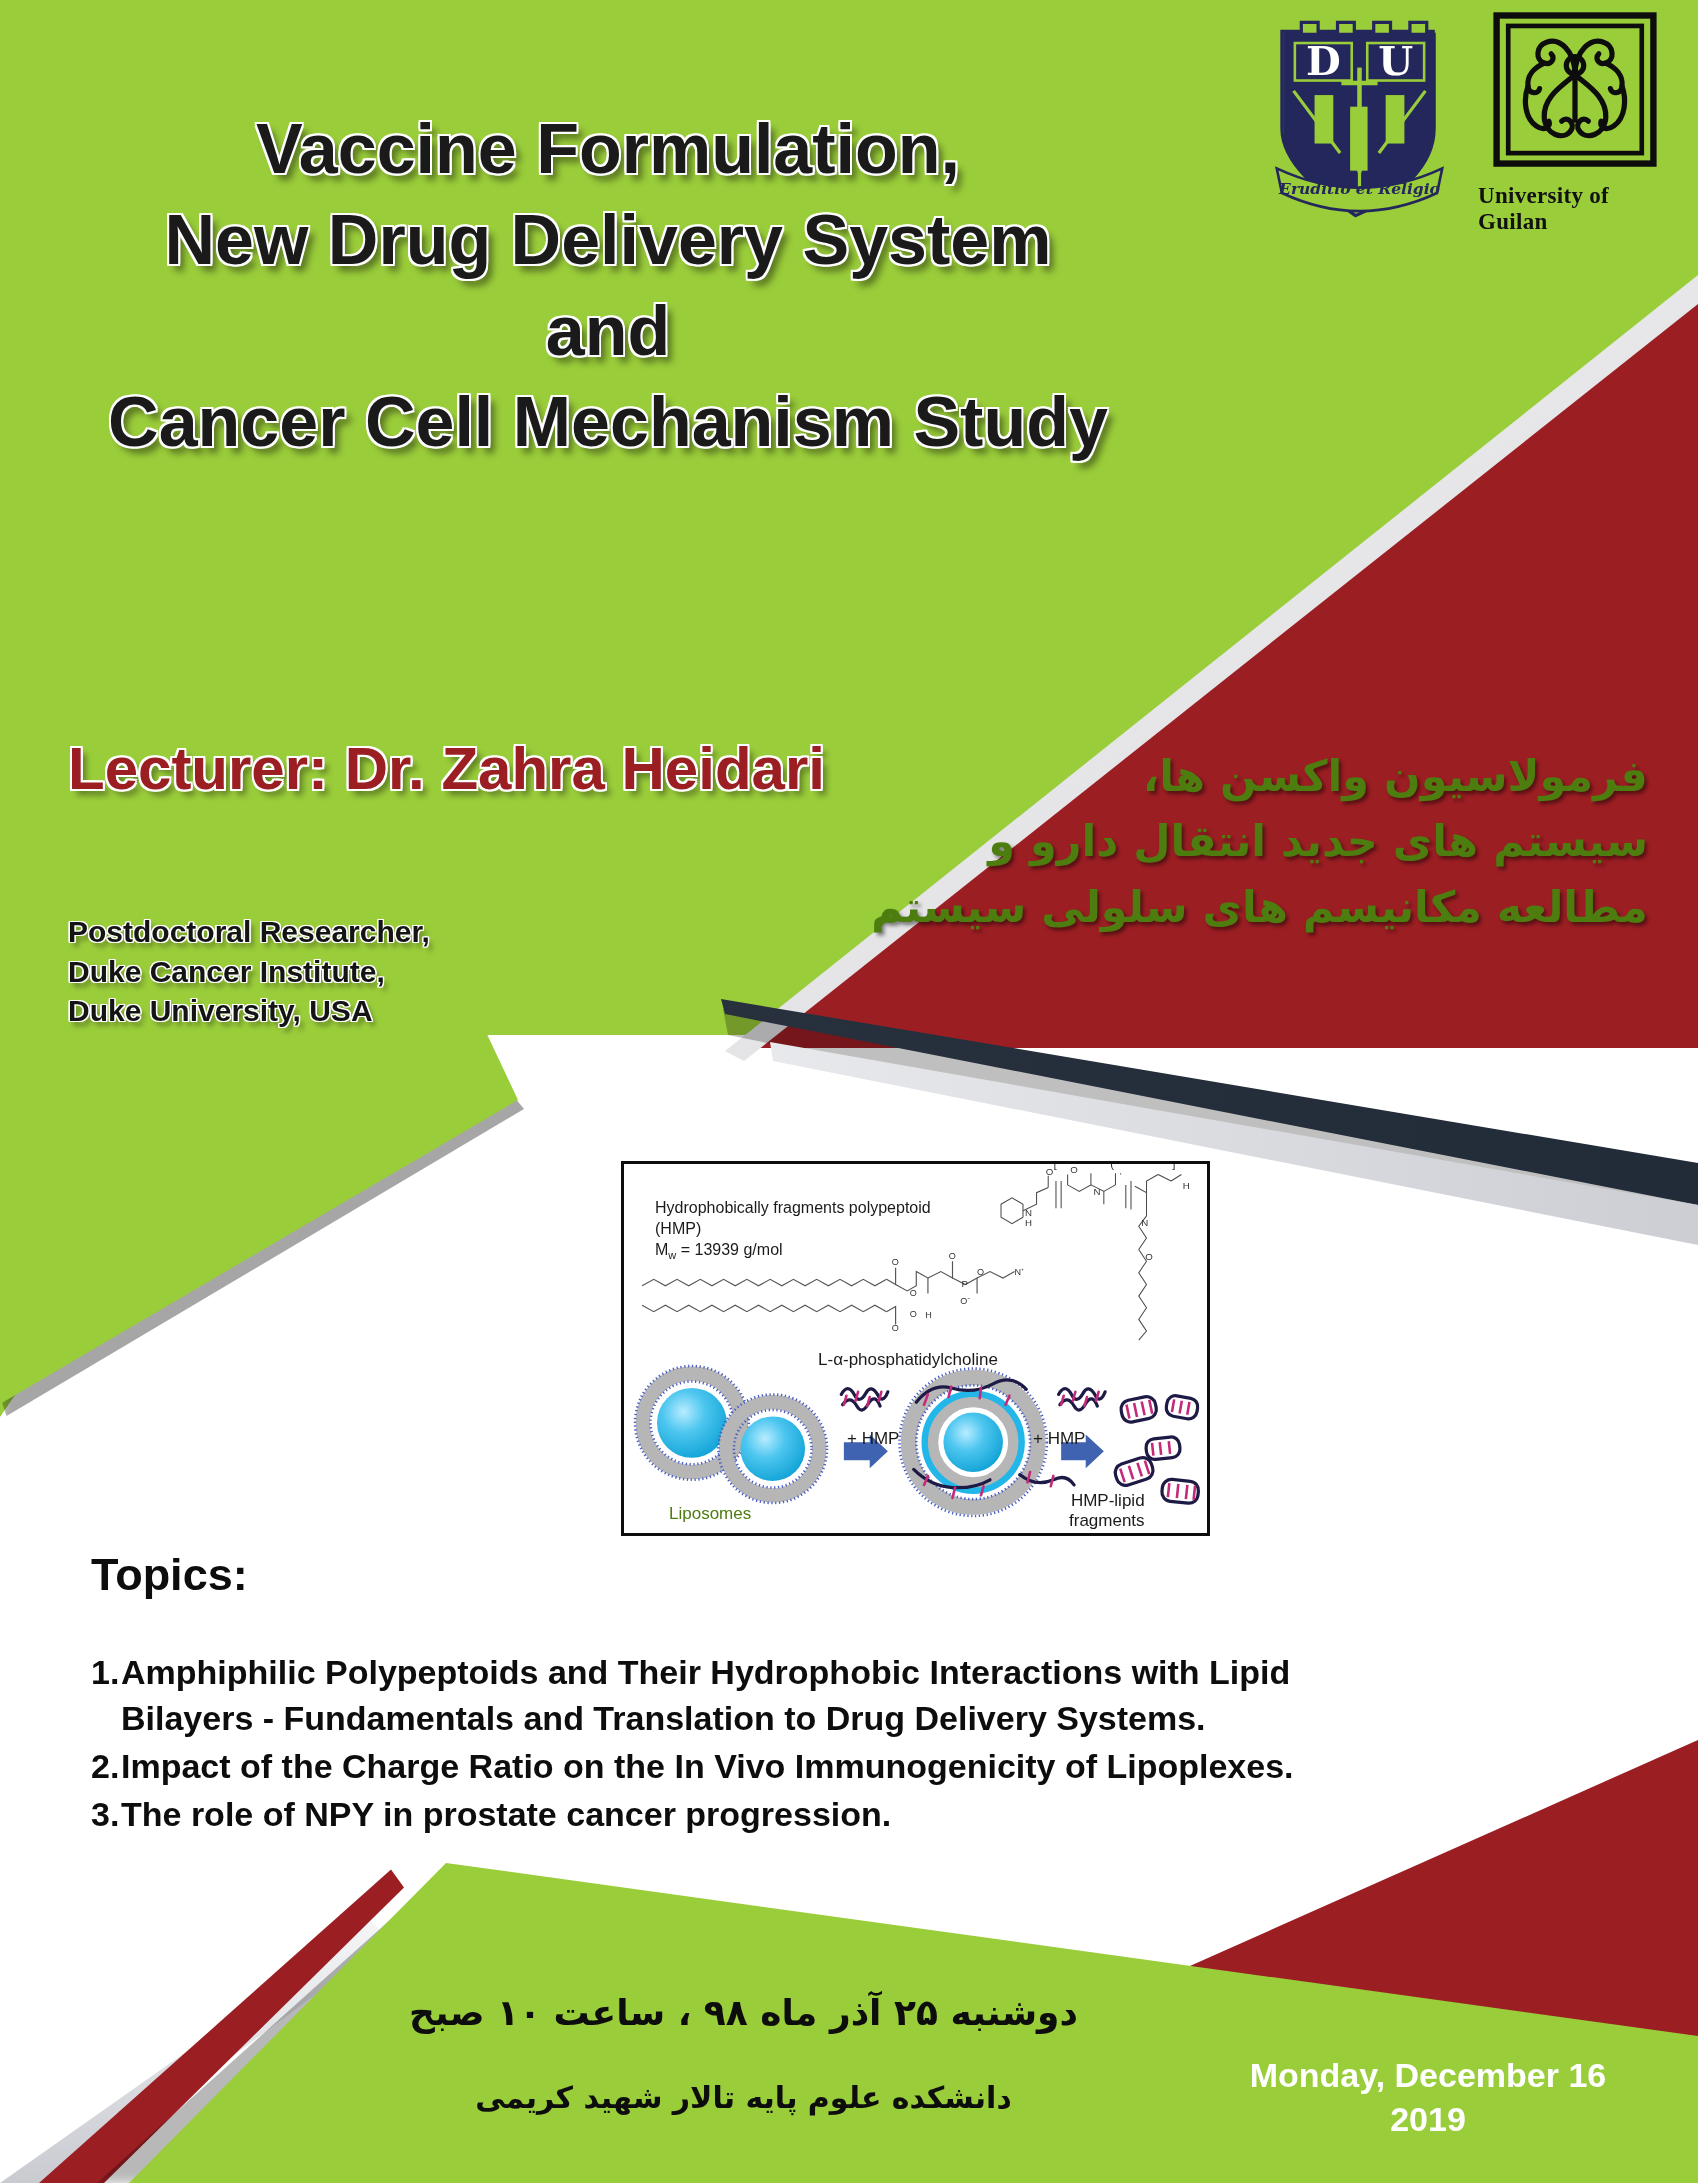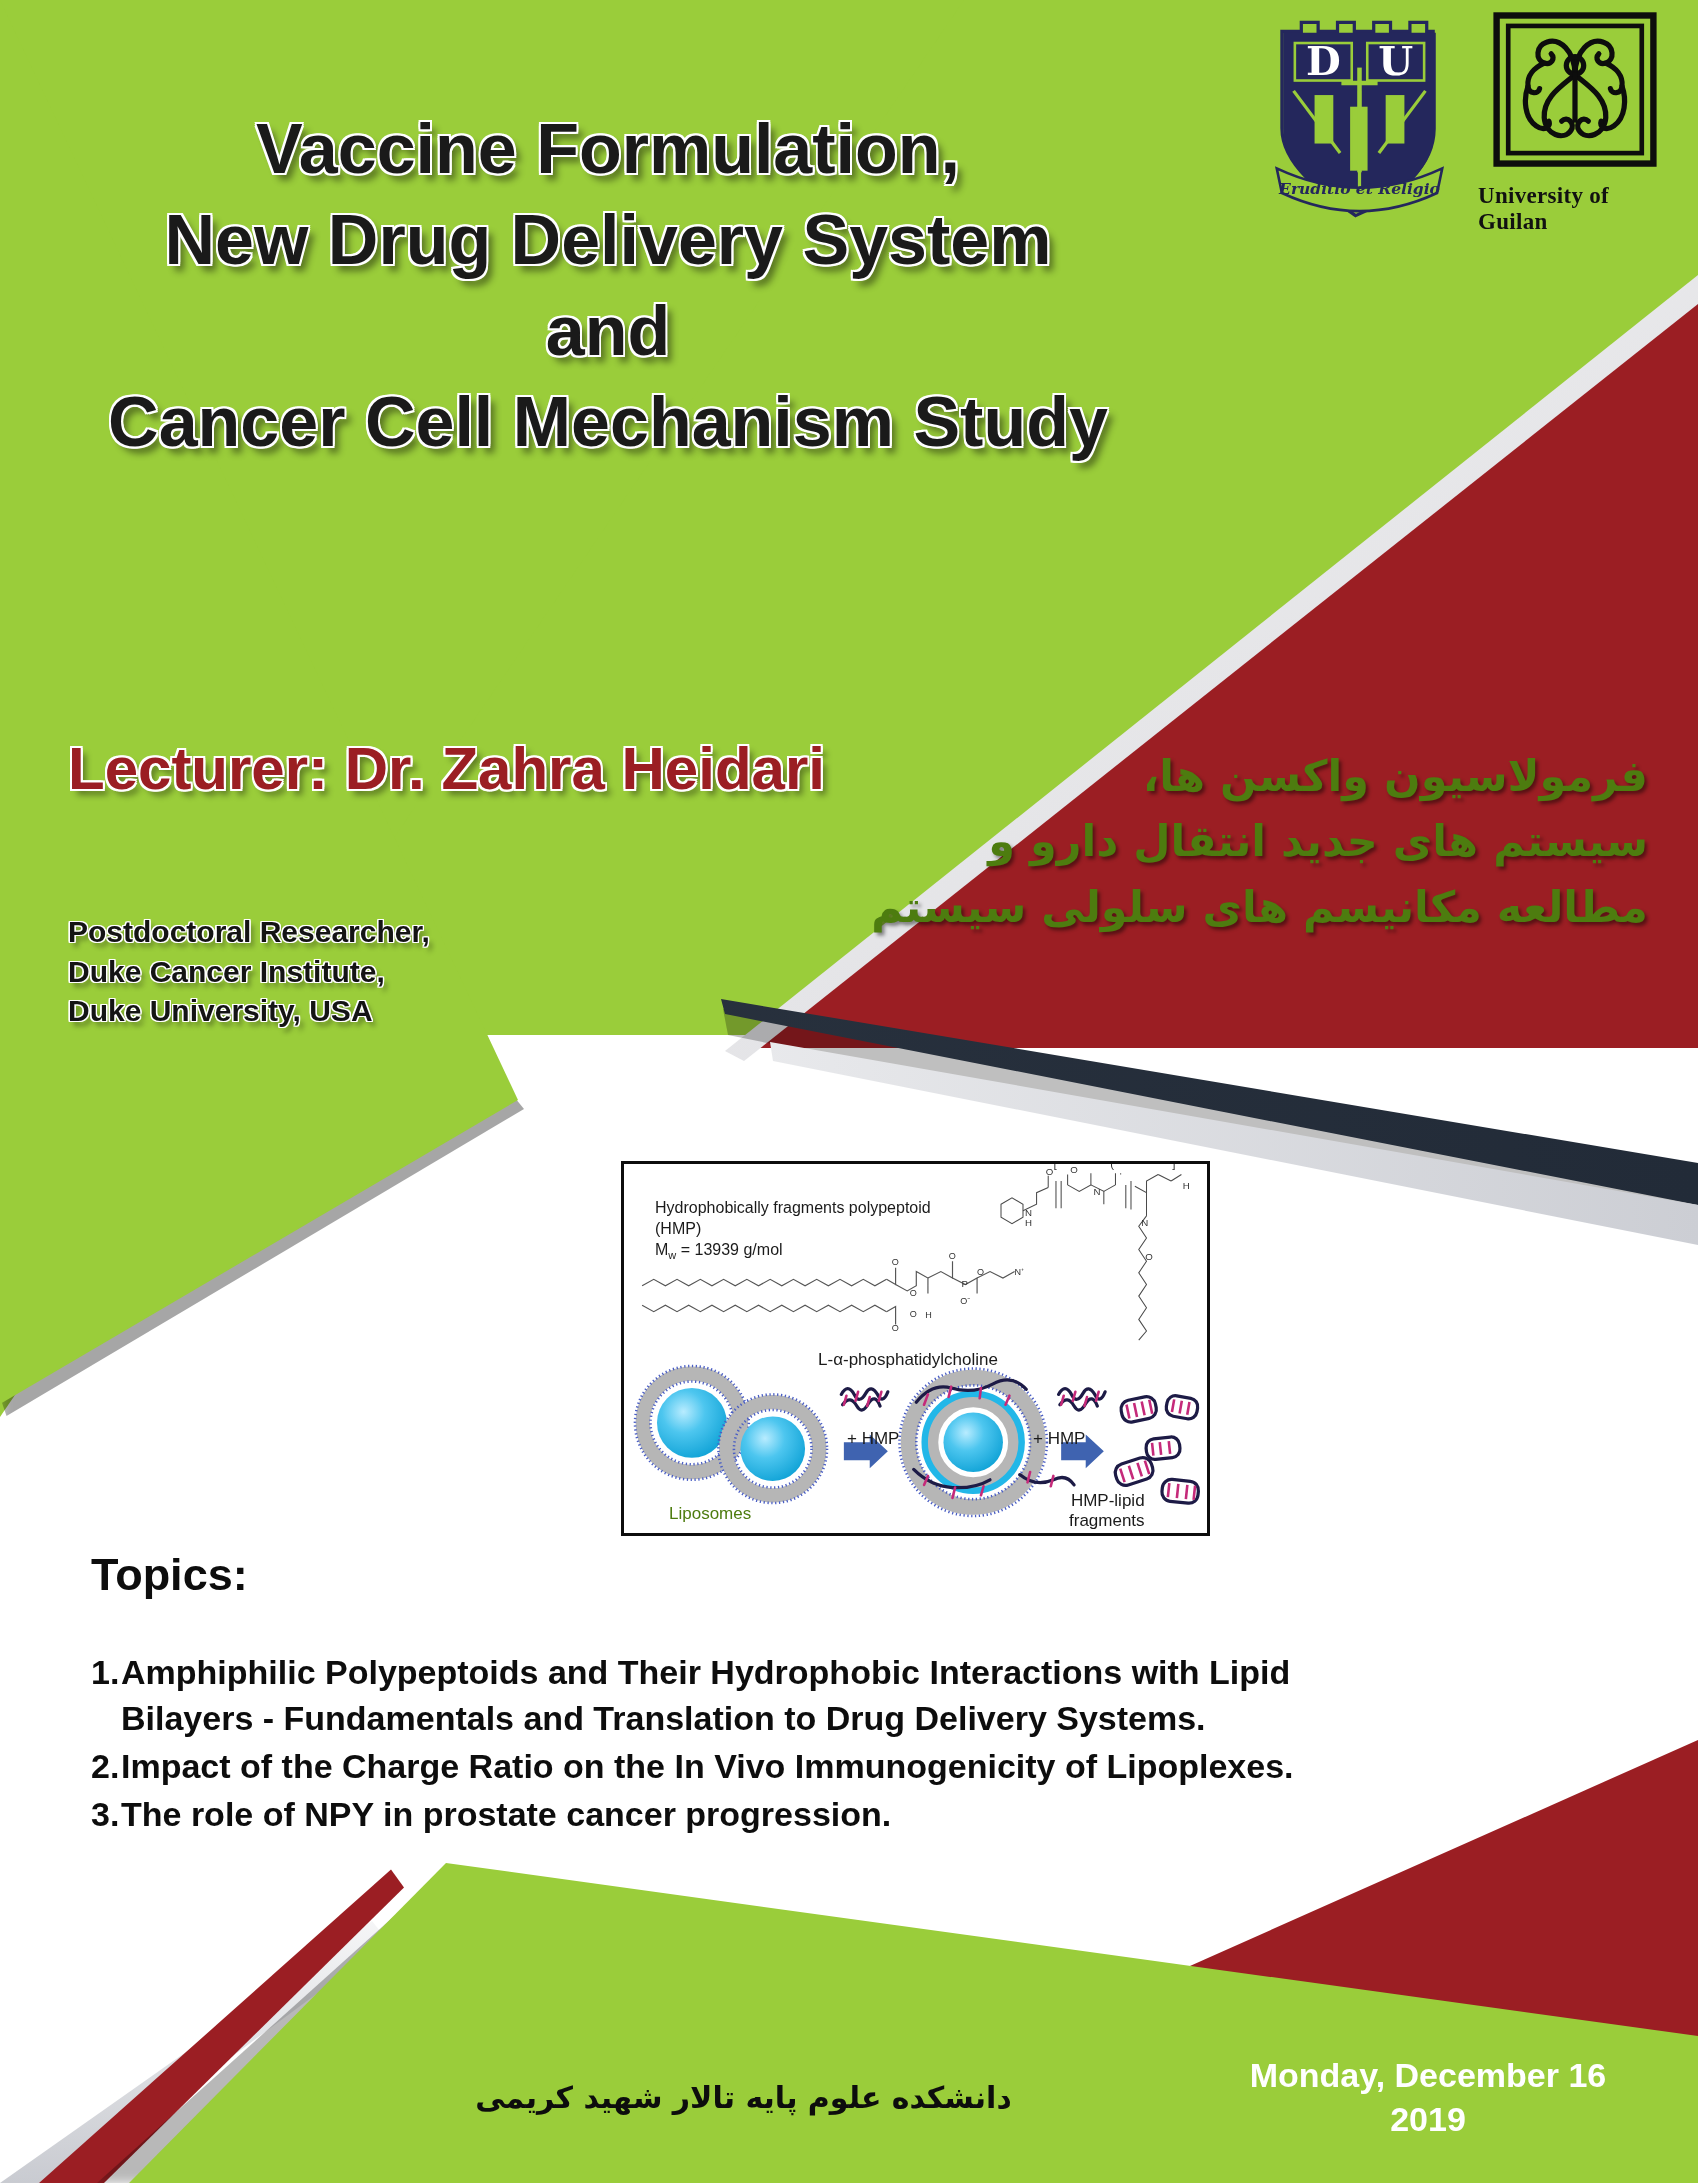--- a/index.html
+++ b/index.html
@@ -496,20 +496,21 @@
     <li>
       <span class="num">2.</span>
       <span class="txt">Impact of the Charge Ratio on the In Vivo Immunogenicity of Lipoplexes.</span>
     </li>
     <li>
       <span class="num">3.</span>
       <span class="txt">The role of NPY in prostate cancer progression.</span>
     </li>
   </ul>
 
+  <div class="fa-date">دوشنبه ۲۵ آذر ماه ۹۸ ، ساعت ۱۰ صبح</div>
   <div class="fa-venue">دانشکده علوم پایه تالار شهید کریمی</div>
   <div class="en-date">
     <div>Monday, December 16</div>
     <div>2019</div>
   </div>
 
 </div>
 
 
 </body></html>

